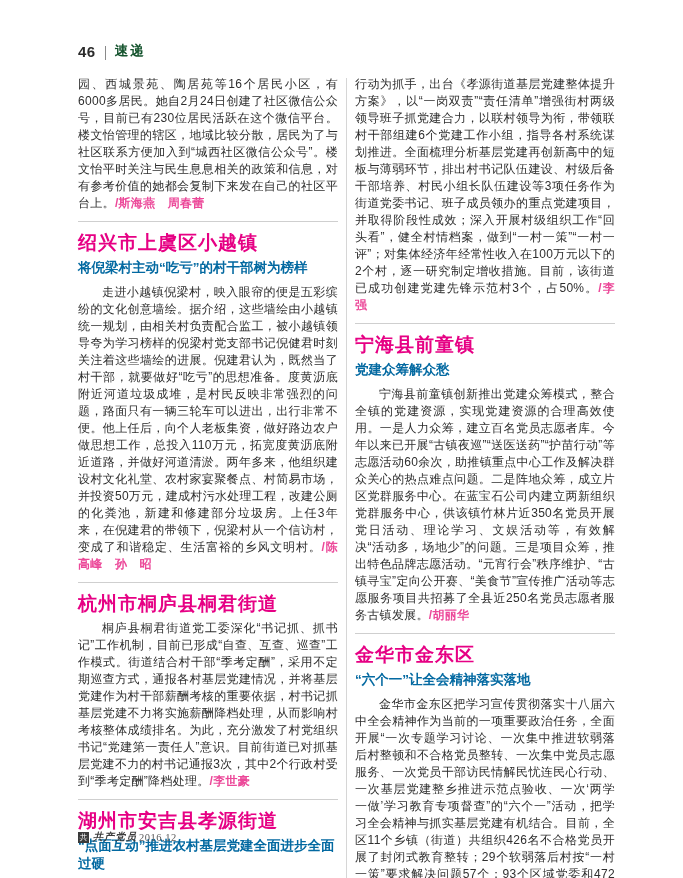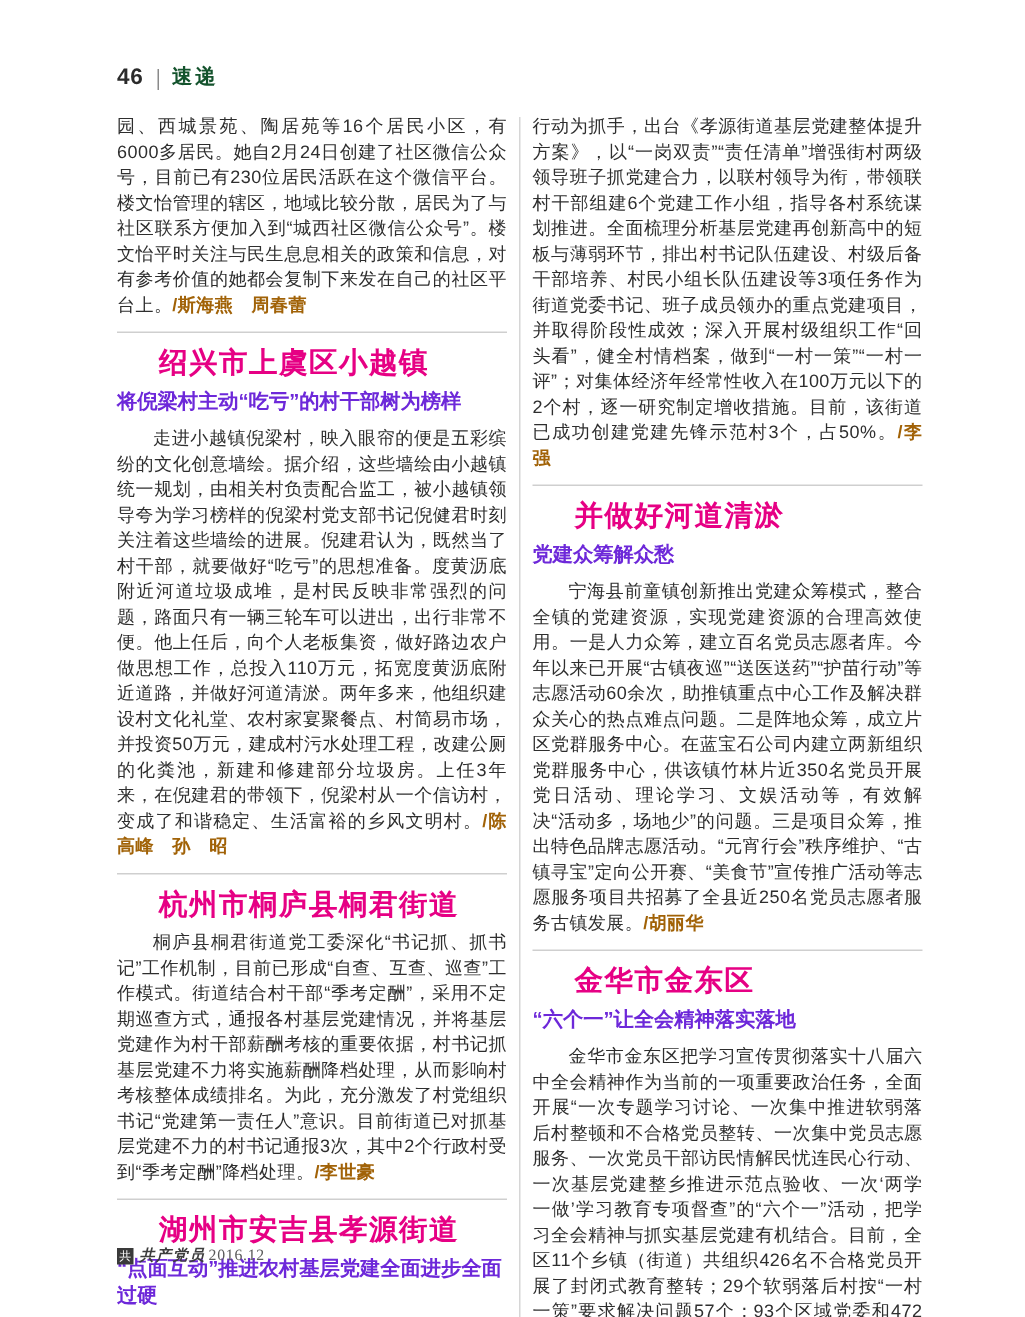--- a/index.html
+++ b/index.html
@@ -57,43 +57,42 @@
     line-height: 17px;
     color: #2e2e2e;
     text-align: justify;
     text-justify: inter-character;
     letter-spacing: 0.3px;
   }
   .indent { text-indent: 2em; }
 
   .byline {
     font-weight: bold;
-    color: #a16207;
+    color: #ec4899;
   }
 
   .sec-rule {
     border: none;
     border-top: 1px solid #cfcfcf;
     margin: 9px 0 9px 0;
   }
 
   .article-title {
     font-size: 19px;
     line-height: 24px;
     font-weight: bold;
     color: #e60084;
     letter-spacing: 1px;
     margin-bottom: 4px;
-    margin-left: 28px;
   }
   .article-subtitle {
     font-size: 13.5px;
     line-height: 18px;
     font-weight: bold;
-    color: #6d28d9;
+    color: #0369a1;
     margin-bottom: 7px;
   }
 
   .page-footer {
     position: absolute;
     left: 78px;
     bottom: 34px;
     display: flex;
     align-items: center;
     gap: 2px;
@@ -165,21 +164,21 @@
       </div>
 
       <div class="col-divider"></div>
 
       <div class="col">
 
         <p class="body-text"><span>行动为抓手，出台《孝源街道基层党建整体提升方案》，以“一岗双责”“责任清单”增强街村两级领导班子抓党建合力，以联村领导为衔，带领联村干部组建6个党建工作小组，指导各村系统谋划推进。全面梳理分析基层党建再创新高中的短板与薄弱环节，排出村书记队伍建设、村级后备干部培养、村民小组长队伍建设等3项任务作为街道党委书记、班子成员领办的重点党建项目，并取得阶段性成效；深入开展村级组织工作“回头看”，健全村情档案，做到“一村一策”“一村一评”；对集体经济年经常性收入在100万元以下的2个村，逐一研究制定增收措施。目前，该街道已成功创建党建先锋示范村3个，占50%。</span><span class="byline">/李　强</span></p>
 
         <div class="sec-rule"></div>
         <section>
-          <h2 class="article-title">并做好河道清淤</h2>
+          <h2 class="article-title">宁海县前童镇</h2>
           <h3 class="article-subtitle">党建众筹解众愁</h3>
           <p class="body-text indent"><span>宁海县前童镇创新推出党建众筹模式，整合全镇的党建资源，实现党建资源的合理高效使用。一是人力众筹，建立百名党员志愿者库。今年以来已开展“古镇夜巡”“送医送药”“护苗行动”等志愿活动60余次，助推镇重点中心工作及解决群众关心的热点难点问题。二是阵地众筹，成立片区党群服务中心。在蓝宝石公司内建立两新组织党群服务中心，供该镇竹林片近350名党员开展党日活动、理论学习、文娱活动等，有效解决“活动多，场地少”的问题。三是项目众筹，推出特色品牌志愿活动。“元宵行会”秩序维护、“古镇寻宝”定向公开赛、“美食节”宣传推广活动等志愿服务项目共招募了全县近250名党员志愿者服务古镇发展。</span><span class="byline">/胡丽华</span></p>
         </section>
 
         <div class="sec-rule"></div>
         <section>
           <h2 class="article-title">金华市金东区</h2>
           <h3 class="article-subtitle">“六个一”让全会精神落实落地</h3>
           <p class="body-text indent"><span>金华市金东区把学习宣传贯彻落实十八届六中全会精神作为当前的一项重要政治任务，全面开展“一次专题学习讨论、一次集中推进软弱落后村整顿和不合格党员整转、一次集中党员志愿服务、一次党员干部访民情解民忧连民心行动、一次基层党建整乡推进示范点验收、一次‘两学一做’学习教育专项督查”的“六个一”活动，把学习全会精神与抓实基层党建有机结合。目前，全区11个乡镇（街道）共组织426名不合格党员开展了封闭式教育整转；29个软弱落后村按“一村一策”要求解决问题57个；93个区域党委和472个村级党</span></p>
         </section>

